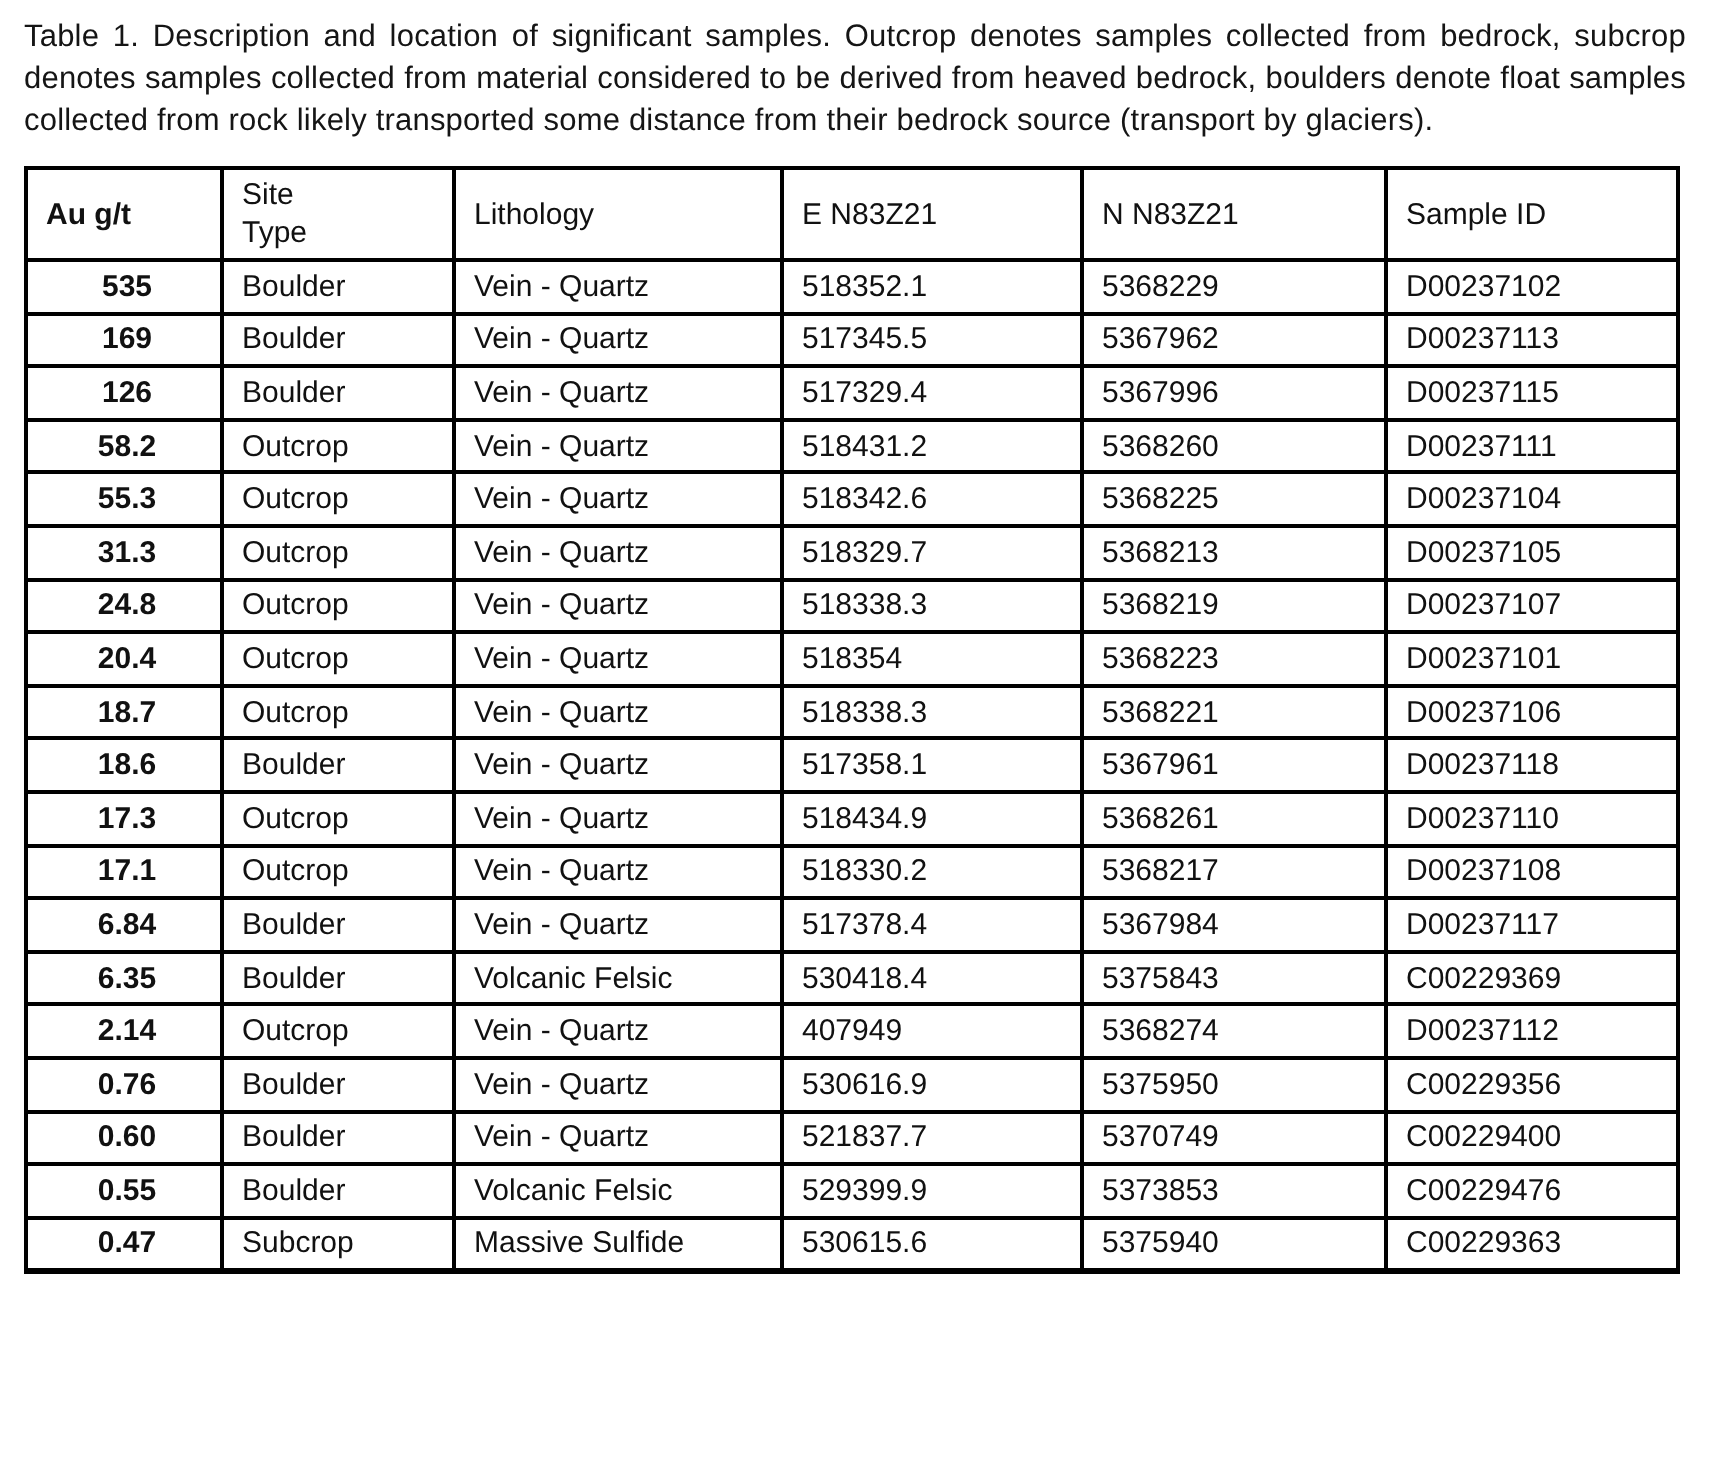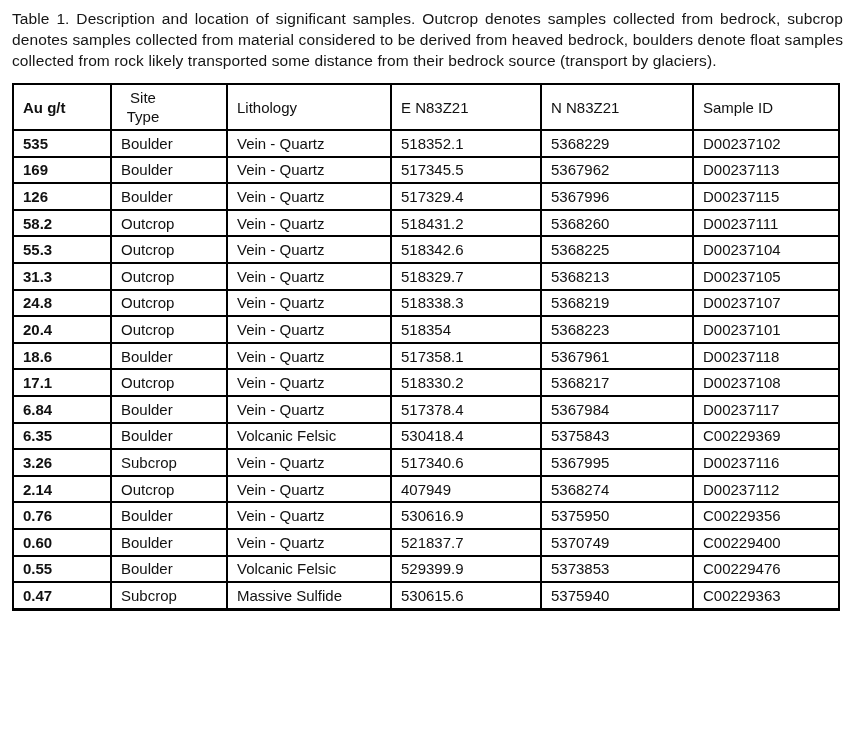--- a/index.html
+++ b/index.html
@@ -48,24 +48,23 @@
   table.samples th {
     font-weight: 400;
     height: 40px;
     white-space: normal;
   }
   table.samples th.col-au { font-weight: 700; }
   table.samples th .narrow {
     display: inline-block;
     width: 44px; 
     line-height: 19px;
-    text-align: center;
   }
   table.samples td { height: 20.6px; }
-  table.samples td:first-child { font-weight: 700; }
+  table.samples td:first-child { font-weight: 700; text-align: center; }
   col.c-au      { width: 98px;  }
   col.c-site    { width: 116px; }
   col.c-lith    { width: 164px; }
   col.c-east    { width: 150px; }
   col.c-north   { width: 152px; }
   col.c-sample  { width: 146px; }
 </style>
 </head>
 <body>
 
@@ -151,26 +150,42 @@
         </tr>
         <tr>
           <td>20.4</td>
           <td>Outcrop</td>
           <td>Vein - Quartz</td>
           <td>518354</td>
           <td>5368223</td>
           <td>D00237101</td>
         </tr>
         <tr>
+          <td>18.7</td>
+          <td>Outcrop</td>
+          <td>Vein - Quartz</td>
+          <td>518338.3</td>
+          <td>5368221</td>
+          <td>D00237106</td>
+        </tr>
+        <tr>
           <td>18.6</td>
           <td>Boulder</td>
           <td>Vein - Quartz</td>
           <td>517358.1</td>
           <td>5367961</td>
           <td>D00237118</td>
+        </tr>
+        <tr>
+          <td>17.3</td>
+          <td>Outcrop</td>
+          <td>Vein - Quartz</td>
+          <td>518434.9</td>
+          <td>5368261</td>
+          <td>D00237110</td>
         </tr>
         <tr>
           <td>17.1</td>
           <td>Outcrop</td>
           <td>Vein - Quartz</td>
           <td>518330.2</td>
           <td>5368217</td>
           <td>D00237108</td>
         </tr>
         <tr>
@@ -181,28 +196,20 @@
           <td>5367984</td>
           <td>D00237117</td>
         </tr>
         <tr>
           <td>6.35</td>
           <td>Boulder</td>
           <td>Volcanic Felsic</td>
           <td>530418.4</td>
           <td>5375843</td>
           <td>C00229369</td>
-        </tr>
-        <tr>
-          <td>3.26</td>
-          <td>Subcrop</td>
-          <td>Vein - Quartz</td>
-          <td>517340.6</td>
-          <td>5367995</td>
-          <td>D00237116</td>
         </tr>
         <tr>
           <td>2.14</td>
           <td>Outcrop</td>
           <td>Vein - Quartz</td>
           <td>407949</td>
           <td>5368274</td>
           <td>D00237112</td>
         </tr>
         <tr>

